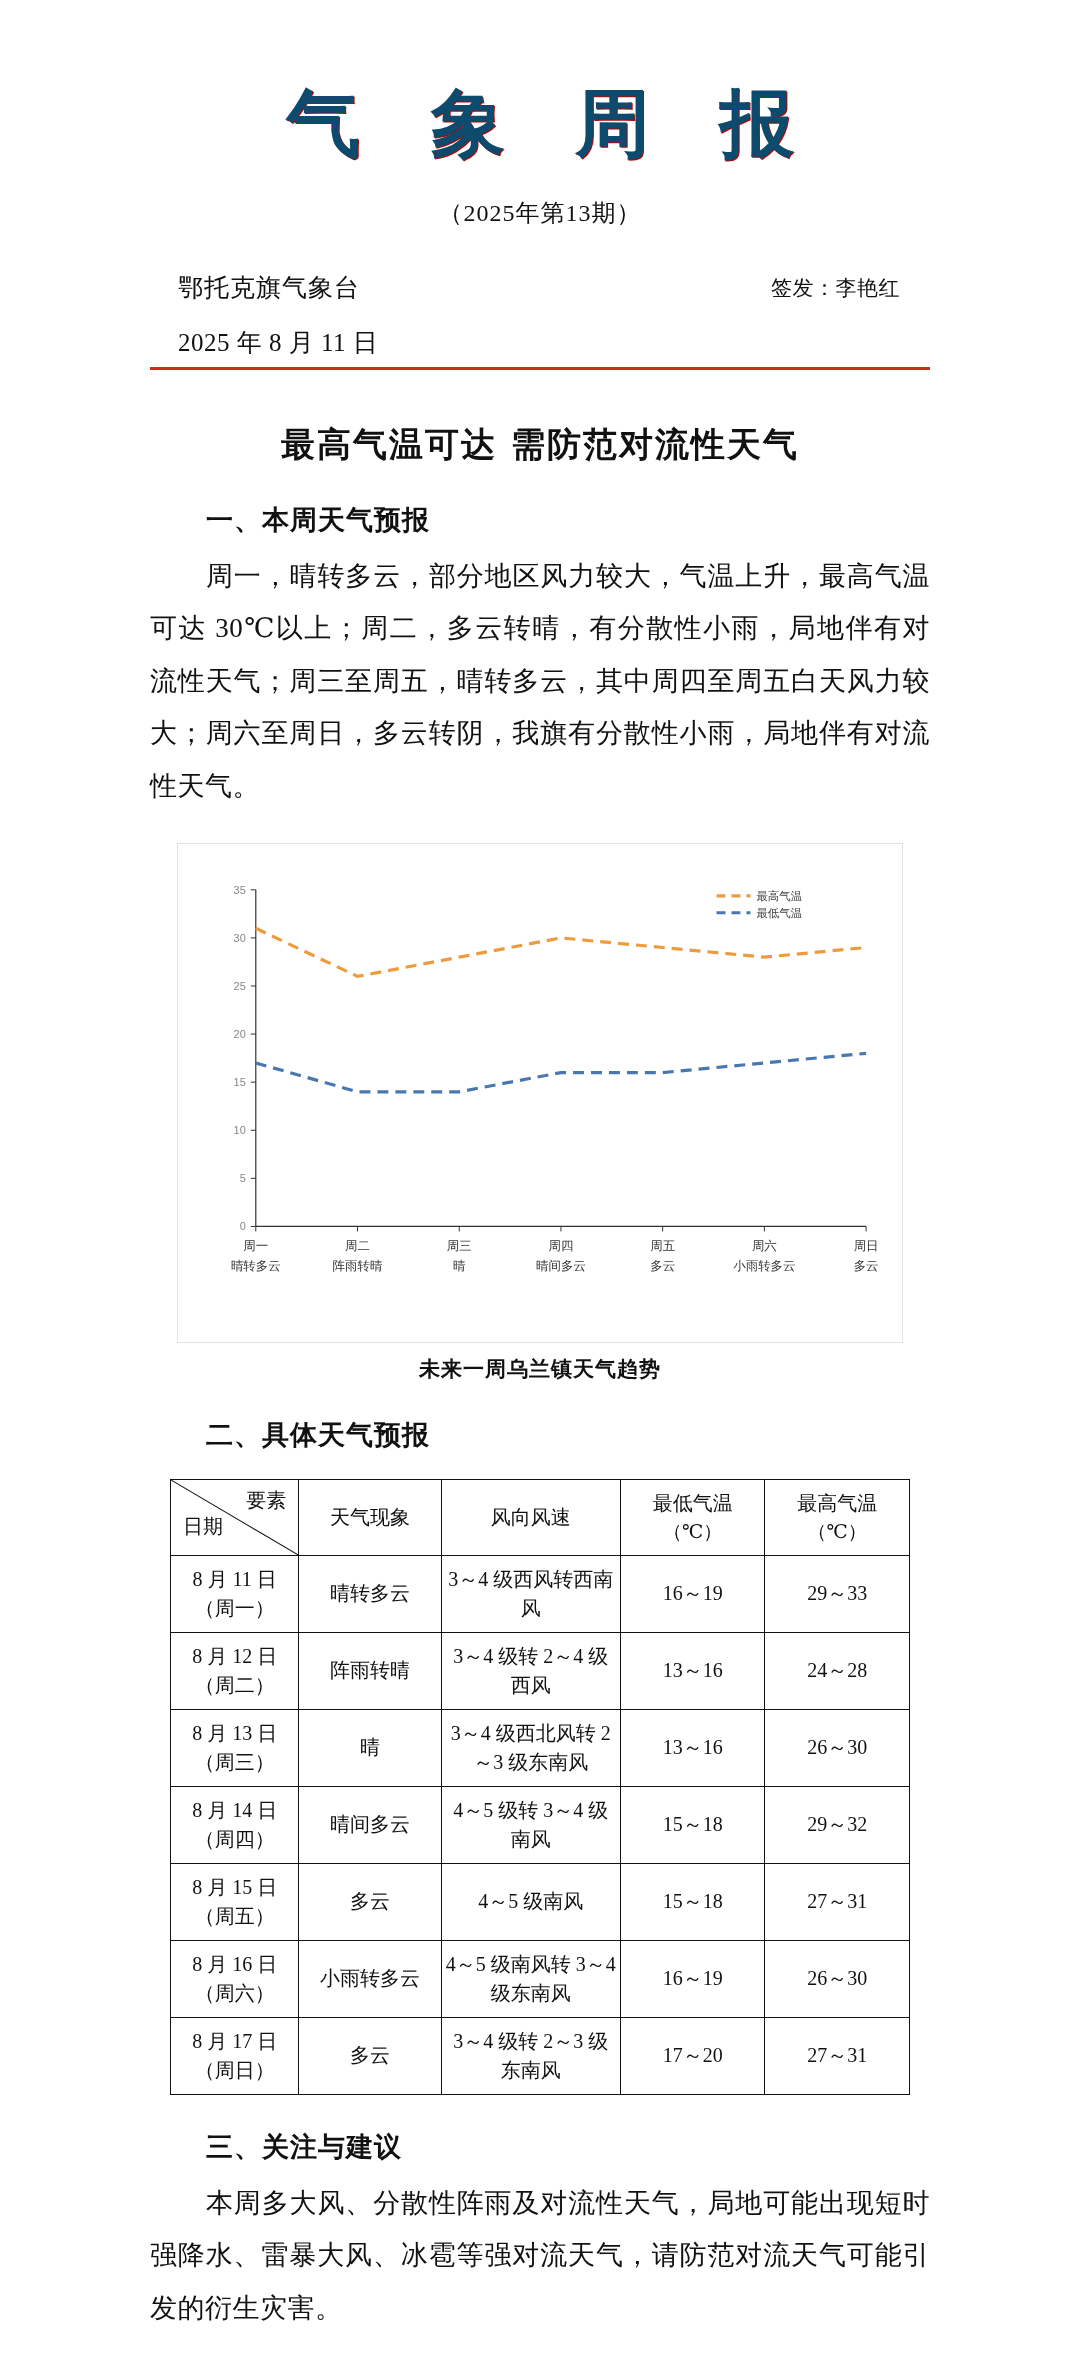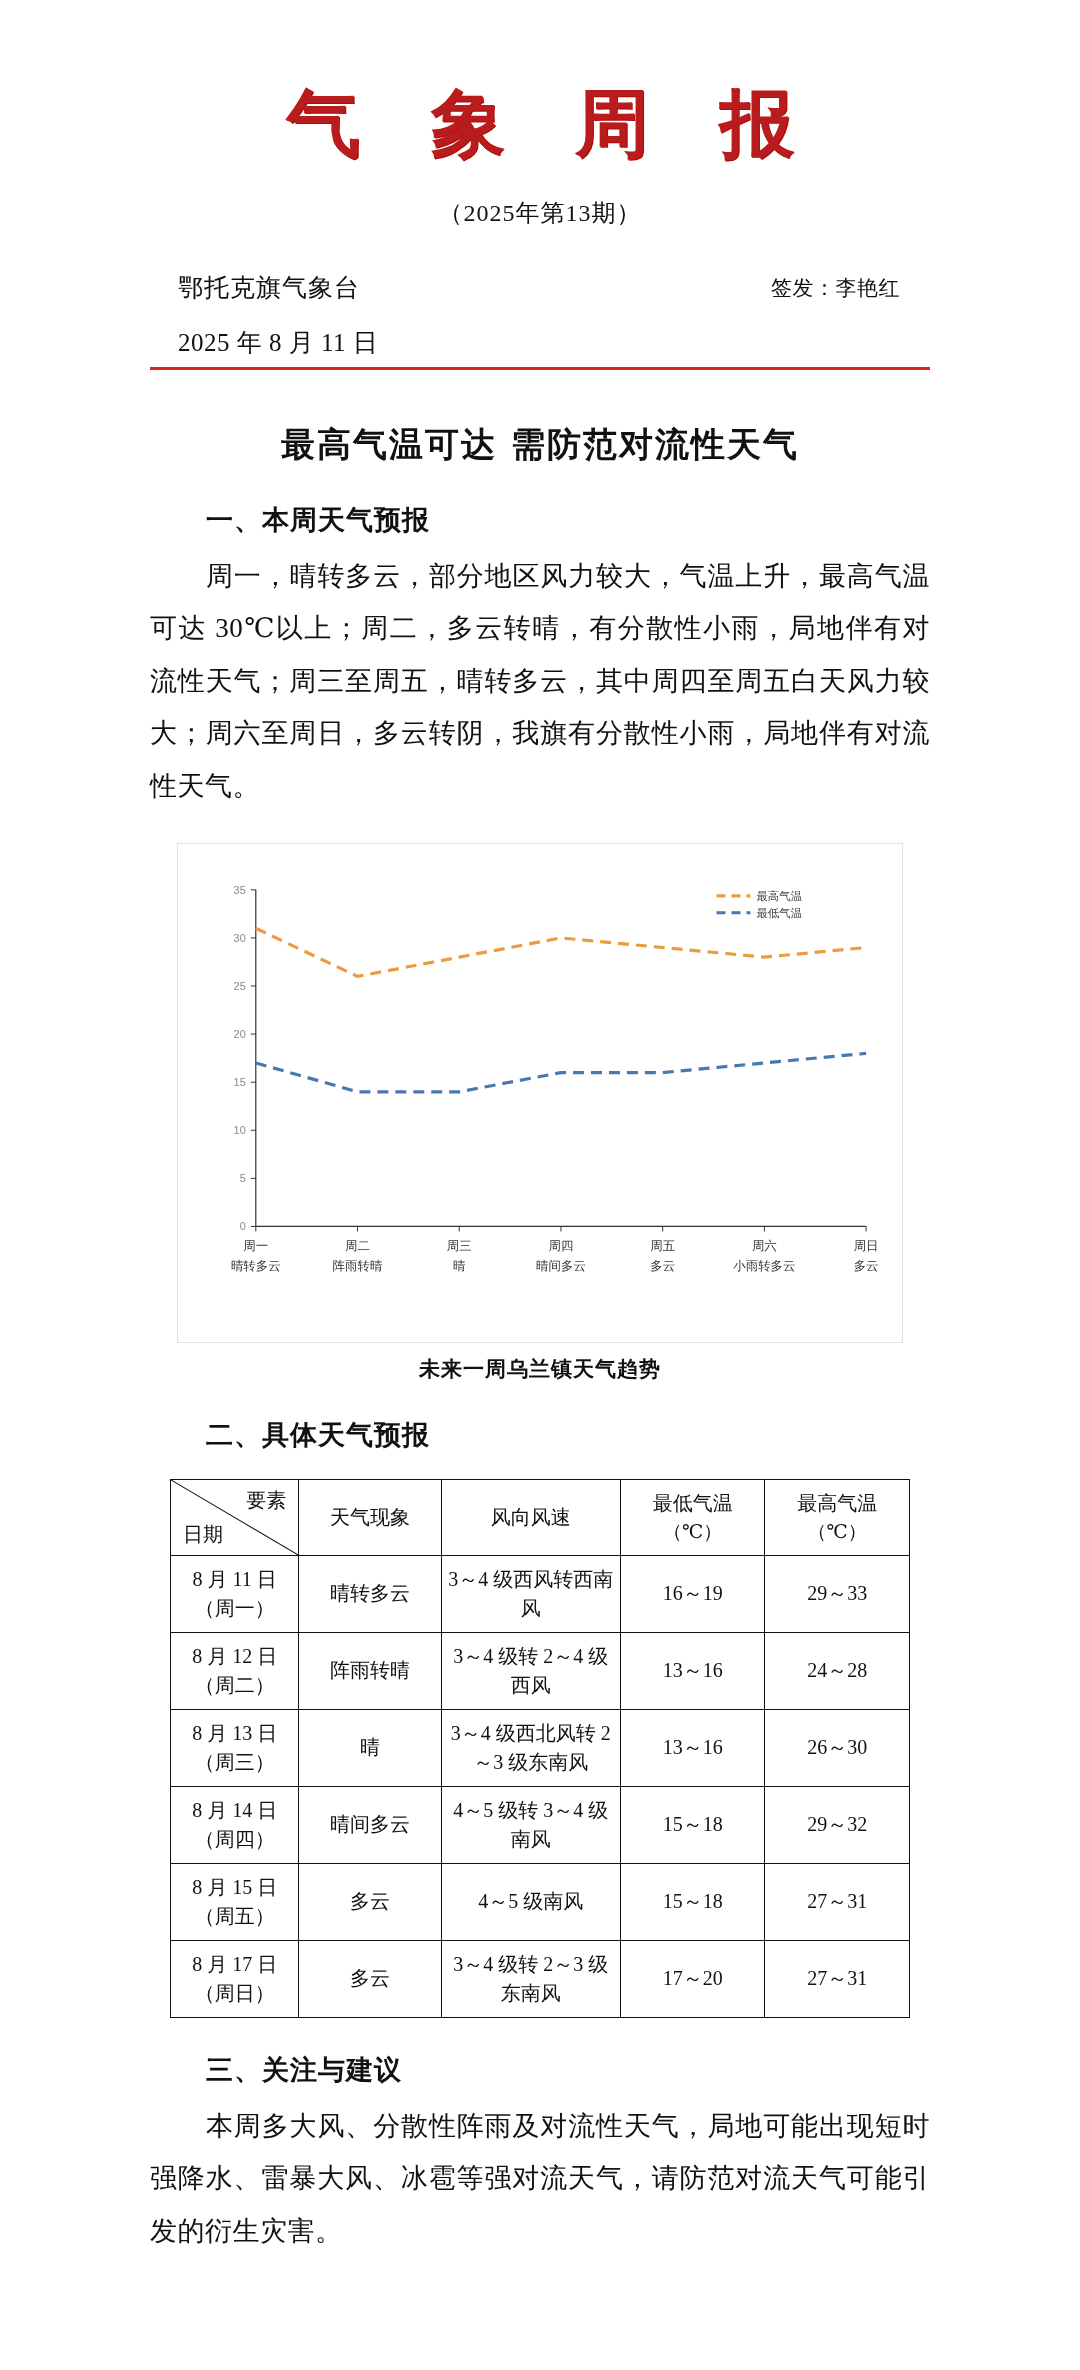--- a/index.html
+++ b/index.html
@@ -17,21 +17,21 @@
   .page {
     width: 1080px;
     height: 2370px;
     padding: 0 150px;
     position: relative;
   }
 
   
   .masthead-title {
     text-align: center;
-    color: #b91c1c;
+    color: #0c4a6e;
     font-family: "Liberation Serif", "DejaVu Serif", serif;
     font-weight: bold;
     font-size: 74px;
     letter-spacing: 26px;
     text-indent: 26px;
     padding-top: 78px;
     line-height: 1.25;
     text-shadow: 1px 1px 0 #b00a04;
   }
   .masthead-issue {
@@ -132,21 +132,21 @@
   }
   .hdr-diag .diag-line {
     position: absolute;
     top: 0; left: 0;
     width: 100%; height: 100%;
   }
   .hdr-diag .hd-top {
     position: absolute; top: 6px; right: 12px; font-size: 20px;
   }
   .hdr-diag .hd-bot {
-    position: absolute; bottom: 6px; left: 12px; font-size: 20px;
+    position: absolute; bottom: 14px; left: 12px; font-size: 20px;
   }
   .col-phenom { width: 140px; }
   .col-wind   { width: 176px; }
   .col-min    { width: 142px; }
   .col-max    { width: 142px; }
   .unit { display: block; font-size: 19px; }
 </style>
 </head>
 <body>
 
@@ -292,20 +292,30 @@
               <div>8 月 15 日</div>
               <div>（周五）</div>
             </td>
             <td>多云</td>
             <td>4～5 级南风</td>
             <td>15～18</td>
             <td>27～31</td>
           </tr>
           <tr>
             <td>
+              <div>8 月 16 日</div>
+              <div>（周六）</div>
+            </td>
+            <td>小雨转多云</td>
+            <td>4～5 级南风转 3～4 级东南风</td>
+            <td>16～19</td>
+            <td>26～30</td>
+          </tr>
+          <tr>
+            <td>
               <div>8 月 17 日</div>
               <div>（周日）</div>
             </td>
             <td>多云</td>
             <td>3～4 级转 2～3 级东南风</td>
             <td>17～20</td>
             <td>27～31</td>
           </tr>
         </tbody>
     </table>

